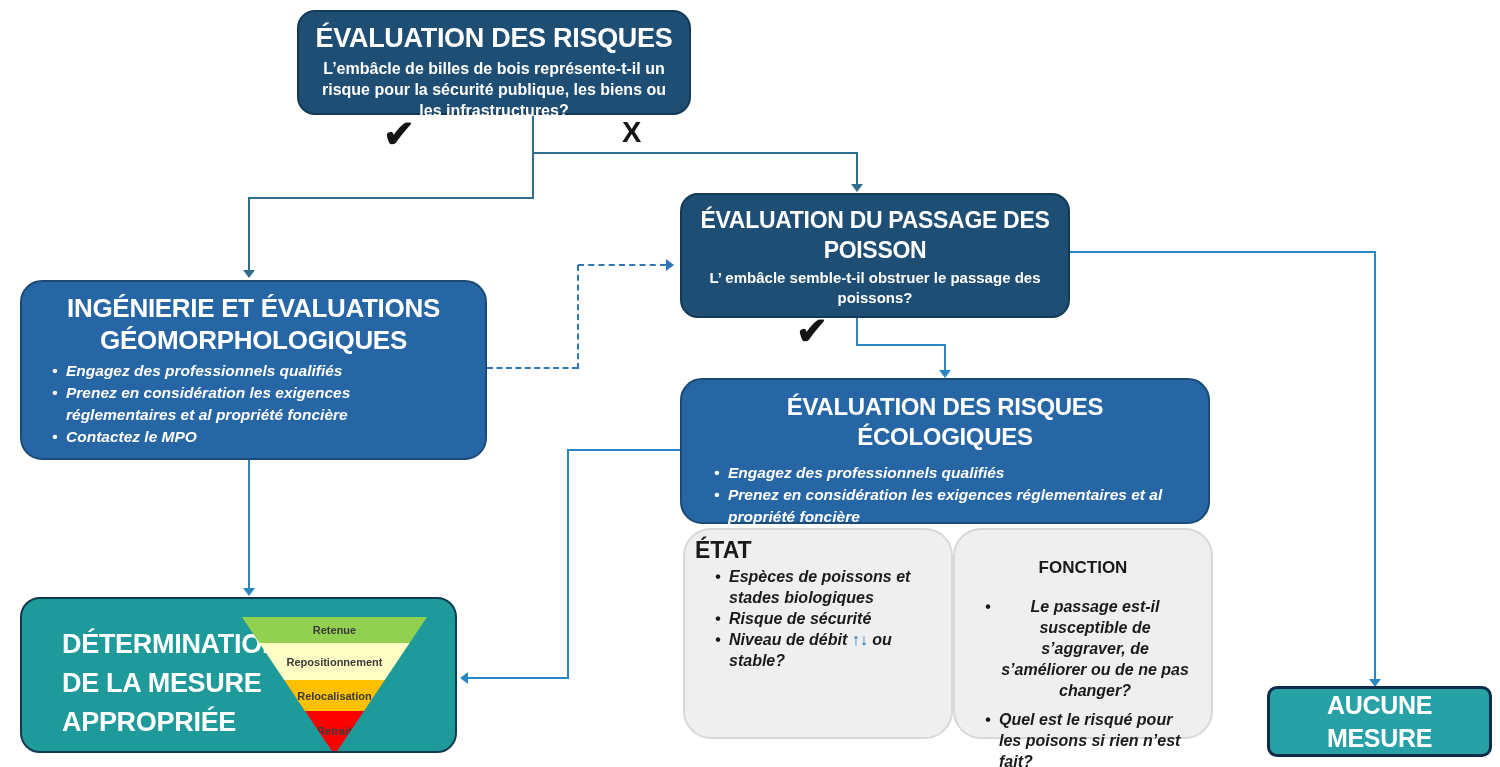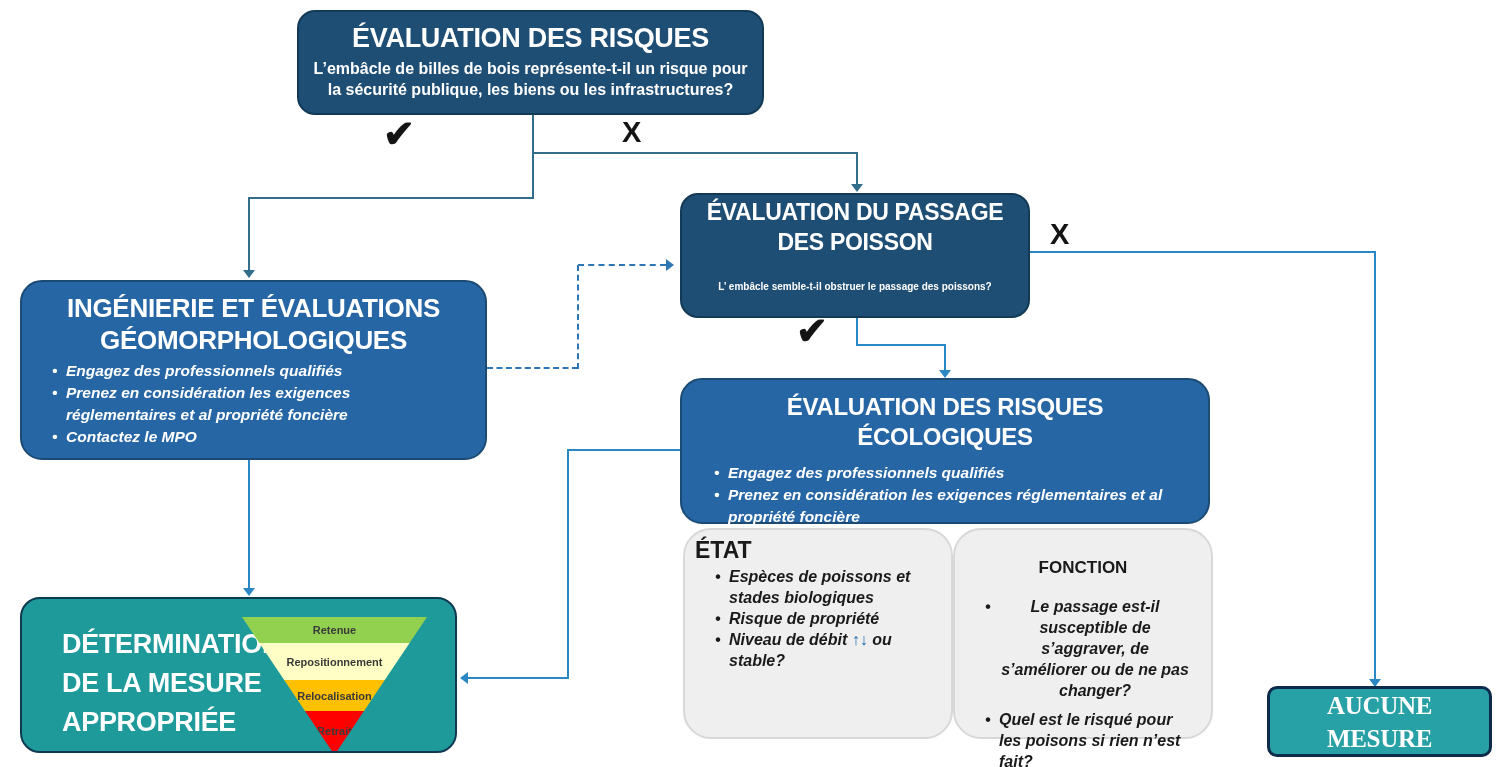--- a/index.html
+++ b/index.html
@@ -30,21 +30,21 @@
   .arr.down.bright{border-top-color:#2B87C3;}
   .arr.left{border-top:6px solid transparent;border-bottom:6px solid transparent;border-right:8px solid #2B87C3;}
   .arr.right{border-top:6px solid transparent;border-bottom:6px solid transparent;border-left:8px solid #2E75B6;}
   .mark{position:absolute;color:#141414;font-weight:800;}
   
   .pyr{position:absolute;left:220px;top:18px;width:185px;height:138px;
        clip-path:polygon(0 0,100% 0,50% 100%);}
   .band{display:flex;align-items:center;justify-content:center;
         font-size:11px;font-weight:700;color:#3A3A3A;}
   
-  .ctr{display:flex;align-items:center;justify-content:center;font-family:Liberation Serif, serif;}
+  .ctr{display:flex;align-items:center;justify-content:center;}
 </style>
 </head>
 <body>
 
 <div id="canvas">
 
   <div class="line" style="left:532px;top:113px;width:2px;height:86px;"></div>
   <div class="line" style="left:533px;top:152px;width:324px;height:2px;"></div>
   <div class="line" style="left:856px;top:152px;width:2px;height:33px;"></div>
   <div class="arr down" style="left:851px;top:184px;"></div>
@@ -72,53 +72,53 @@
   <div class="arr left" style="left:460px;top:672px;"></div>
 
   <div class="line bright" style="left:248px;top:460px;width:2px;height:130px;"></div>
   <div class="arr down bright" style="left:243px;top:588px;"></div>
 
   <div class="mark" style="left:383px;top:112px;font-size:38px;">✔</div>
   <div class="mark" style="left:622px;top:116px;font-size:29px;">X</div>
   <div class="mark" style="left:796px;top:309px;font-size:38px;">✔</div>
   <div class="mark" style="left:1050px;top:218px;font-size:29px;">X</div>
 
-  <div class="abs navy-box" style="left:297px;top:10px;width:467px;height:105px;padding:8px 14px;">
+  <div class="abs navy-box" style="left:297px;top:10px;width:394px;height:105px;padding:8px 14px;">
     <div class="box-title" style="font-size:27px;line-height:36px;">ÉVALUATION DES RISQUES</div>
     <div class="box-sub" style="font-size:16px;line-height:21px;margin-top:2px;">L’embâcle de billes de bois représente-t-il un risque pour la sécurité publique, les biens ou les infrastructures?</div>
   </div>
 
   <div class="abs blue-box" style="left:20px;top:280px;width:467px;height:180px;padding:10px 14px;">
     <div class="box-title" style="font-size:26px;line-height:32px;text-align:center;">INGÉNIERIE ET ÉVALUATIONS GÉOMORPHOLOGIQUES</div>
     <ul class="bullets" style="font-size:15.5px;line-height:22px;margin-top:4px;">
       <li>Engagez des professionnels qualifiés</li>
       <li>Prenez en considération les exigences réglementaires et al propriété foncière</li>
       <li>Contactez le MPO</li>
     </ul>
   </div>
 
-  <div class="abs navy-box" style="left:680px;top:193px;width:350px;height:125px;padding:2px 12px;">
+  <div class="abs navy-box" style="left:680px;top:193px;width:390px;height:125px;padding:10px 12px;">
     <div class="box-title" style="font-size:23px;line-height:30px;">ÉVALUATION DU PASSAGE DES POISSON</div>
-    <div class="box-sub" style="font-size:10px;line-height:20px;margin-top:20px;">L’ embâcle semble-t-il obstruer le passage des poissons?</div>
+    <div class="box-sub" style="font-size:15px;line-height:20px;margin-top:3px;">L’ embâcle semble-t-il obstruer le passage des poissons?</div>
   </div>
 
   <div class="abs blue-box" style="left:680px;top:378px;width:530px;height:146px;padding:12px 16px;">
     <div class="box-title" style="font-size:24px;line-height:30px;text-align:center;">ÉVALUATION DES RISQUES ÉCOLOGIQUES</div>
     <ul class="bullets" style="font-size:15.5px;line-height:22px;margin-top:10px;">
       <li>Engagez des professionnels qualifiés</li>
       <li>Prenez en considération les exigences réglementaires et al propriété foncière</li>
       <li>Contactez le MPO</li>
     </ul>
   </div>
 
   <div class="abs gray-box" style="left:683px;top:528px;width:270px;height:211px;padding:6px 10px;">
     <div class="box-title" style="font-size:23px;line-height:28px;letter-spacing:0;">ÉTAT</div>
     <ul class="bullets" style="font-size:16px;line-height:21px;margin-top:2px;padding-left:34px;font-weight:700;">
       <li>Espèces de poissons et stades biologiques</li>
-      <li>Risque de propriété</li>
+      <li>Risque de sécurité</li>
       <li><span>Niveau de débit </span><span style="color:#1F6FB4;font-weight:800;">↑</span><span style="color:#1F6FB4;font-weight:800;">↓</span><span> ou stable?</span></li>
     </ul>
   </div>
 
   <div class="abs gray-box" style="left:953px;top:528px;width:260px;height:211px;padding:24px 10px 6px;">
     <div class="box-title" style="font-size:17px;line-height:28px;text-align:center;letter-spacing:0;">FONCTION</div>
     <ul class="bullets" style="font-size:16px;line-height:21px;margin-top:14px;padding-left:34px;font-weight:700;">
       <li style="margin-bottom:8px;text-align:center;">Le passage est-il susceptible de s’aggraver, de s’améliorer ou de ne pas changer?</li>
       <li>Quel est le risqué pour les poisons si rien n’est fait?</li>
     </ul>

